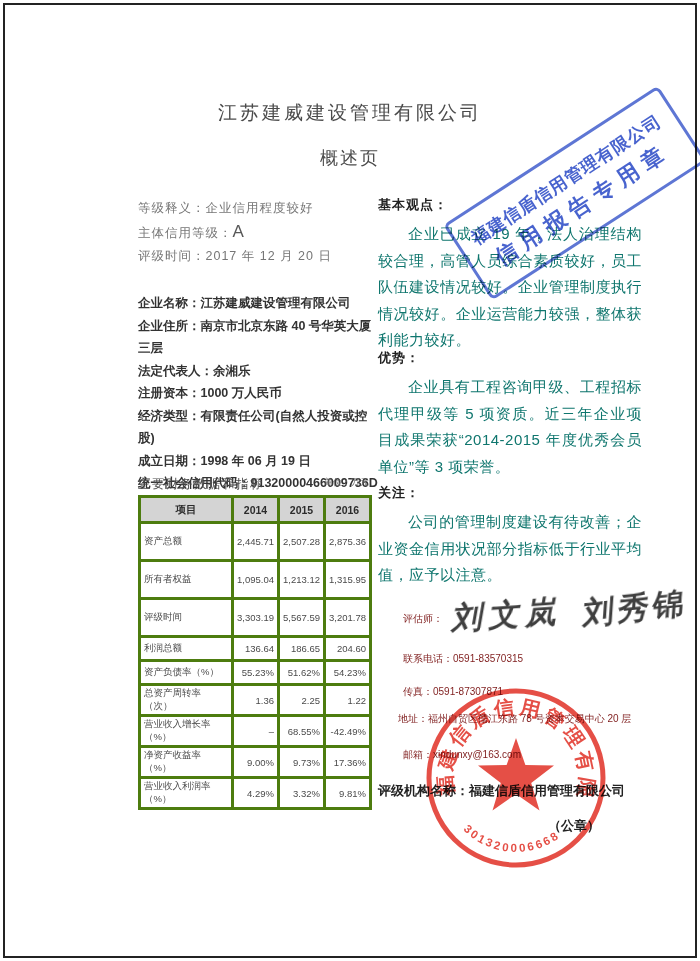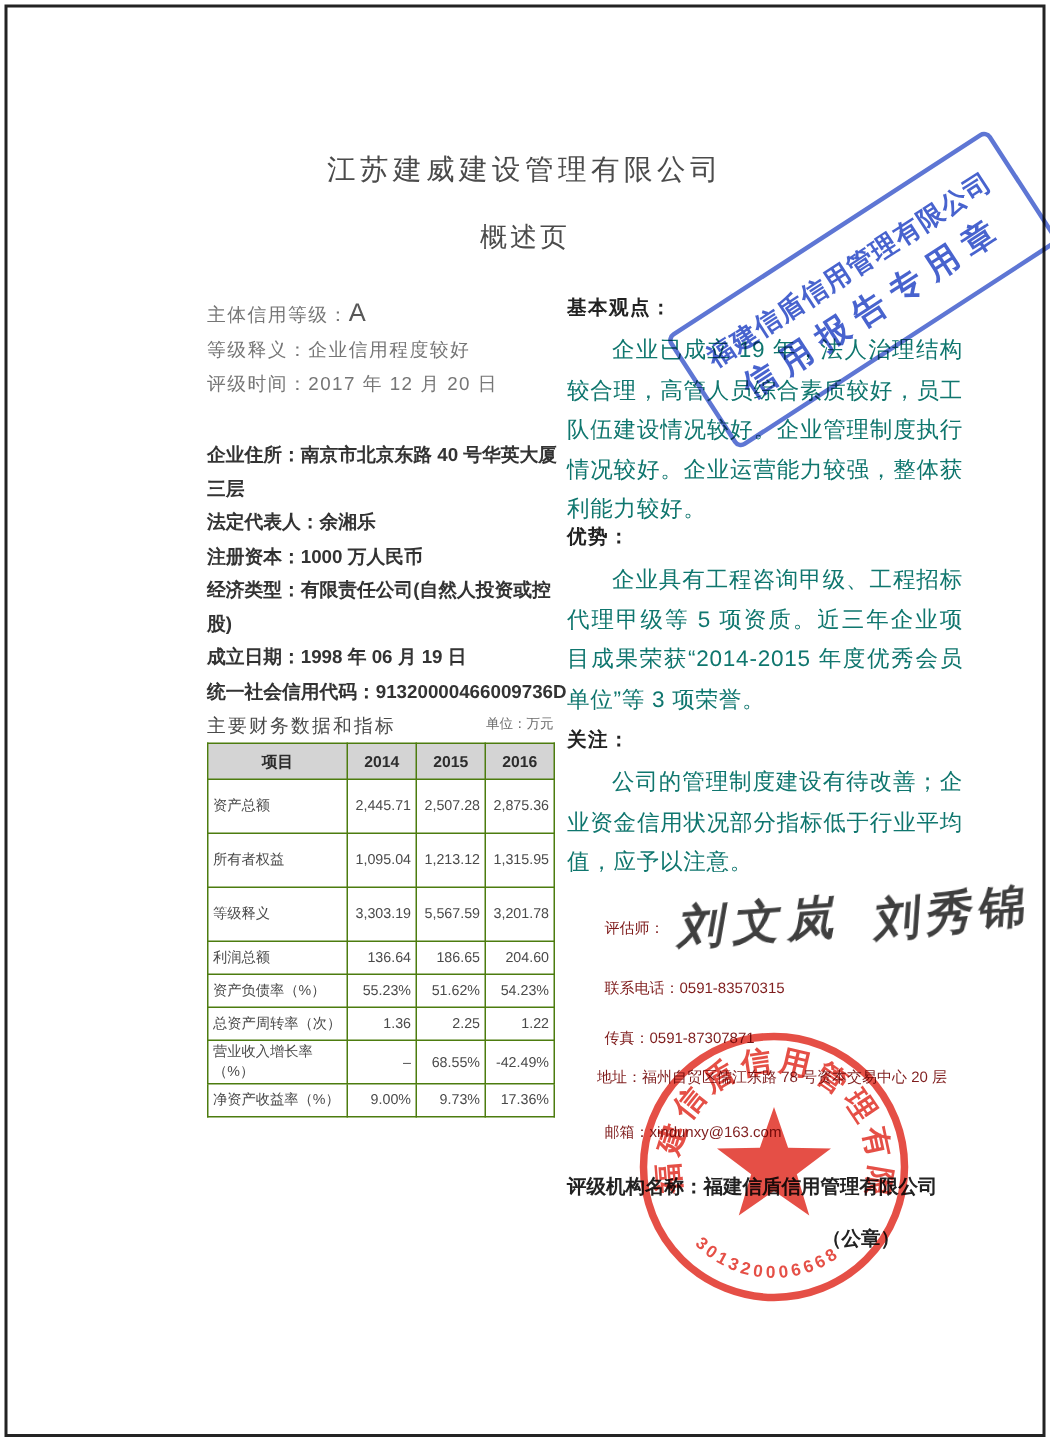--- a/index.html
+++ b/index.html
@@ -20,21 +20,21 @@
   .rating .grade{font-size:17px;color:#585858;letter-spacing:0;}
   .company{left:138px;top:292px;width:240px;font-size:12.5px;font-weight:bold;
     color:#333;line-height:22.5px;}
   .company p{margin:0;}
   .fin-head{left:138px;top:476px;width:231px;display:flex;justify-content:space-between;
     align-items:flex-start;}
   .fin-head .h{font-size:12.5px;color:#4a4a4a;letter-spacing:1.5px;}
   .fin-head .u{font-size:9px;color:#6b6b6b;margin-left:32px;}
   table.fin{left:138px;top:495px;position:absolute;border-collapse:collapse;width:231px;
     table-layout:fixed;}
-  table.fin th,table.fin td{border:1px solid #4d7c0f;padding:1px 3px;}
+  table.fin th,table.fin td{border:3px solid #4d7c0f;padding:1px 3px;}
   table.fin th{background:#d4d4d4;font-size:10.5px;color:#2c2c2c;height:21px;}
   table.fin td{font-size:9.5px;color:#4a4a4a;height:19px;}
   table.fin td.lbl{text-align:left;}
   table.fin td.num{text-align:right;word-break:break-all;line-height:13px;}
   table.fin tr.tall td{height:33px;}
   col.c0{width:93px;}col.c1{width:46px;}col.c2{width:46px;}col.c3{width:46px;}
 
   
   .op-head{left:378px;top:0;font-size:13px;font-weight:bold;color:#222;letter-spacing:1px;}
   .op-text{left:378px;width:264px;font-size:15px;color:#0f766e;line-height:26.5px;
@@ -66,26 +66,27 @@
 </style>
 </head>
 <body>
 
 <div class="frame"></div>
 
 <div class="abs doc-title">江苏建威建设管理有限公司</div>
 <div class="abs doc-subtitle">概述页</div>
 
 <div class="abs rating">
+  <div><span>等级释义：</span><span>企业信用程度较好</span></div>
   <div><span>主体信用等级：</span><span class="grade">A</span></div>
-  <div><span>等级释义：</span><span>企业信用程度较好</span></div>
   <div><span>评级时间：</span><span>2017 年 12 月 20 日</span></div>
 </div>
 
 <div class="abs company" id="company-fields">
+    <p><span>企业名称：</span><span>江苏建威建设管理有限公司</span></p>
     <p><span>企业住所：</span><span>南京市北京东路 40 号华英大厦三层</span></p>
     <p><span>法定代表人：</span><span>余湘乐</span></p>
     <p><span>注册资本：</span><span>1000 万人民币</span></p>
     <p><span>经济类型：</span><span>有限责任公司(自然人投资或控股)</span></p>
     <p><span>成立日期：</span><span>1998 年 06 月 19 日</span></p>
     <p><span>统一社会信用代码：</span><span>91320000466009736D</span></p>
   </div>
 
 <div class="abs fin-head">
   <span class="h">主要财务数据和指标</span>
@@ -113,21 +114,21 @@
         <td class="num">2,507.28</td>
         <td class="num">2,875.36</td>
       </tr>
       <tr class="tall">
         <td class="lbl">所有者权益</td>
         <td class="num">1,095.04</td>
         <td class="num">1,213.12</td>
         <td class="num">1,315.95</td>
       </tr>
       <tr class="tall">
-        <td class="lbl">等级释义</td>
+        <td class="lbl">评级时间</td>
         <td class="num">3,303.19</td>
         <td class="num">5,567.59</td>
         <td class="num">3,201.78</td>
       </tr>
       <tr>
         <td class="lbl">利润总额</td>
         <td class="num">136.64</td>
         <td class="num">186.65</td>
         <td class="num">204.60</td>
       </tr>
@@ -147,20 +148,26 @@
         <td class="lbl">营业收入增长率（%）</td>
         <td class="num">–</td>
         <td class="num">68.55%</td>
         <td class="num">-42.49%</td>
       </tr>
       <tr>
         <td class="lbl">净资产收益率（%）</td>
         <td class="num">9.00%</td>
         <td class="num">9.73%</td>
         <td class="num">17.36%</td>
+      </tr>
+      <tr>
+        <td class="lbl">营业收入利润率（%）</td>
+        <td class="num">4.29%</td>
+        <td class="num">3.32%</td>
+        <td class="num">9.81%</td>
       </tr>
     </tbody>
 </table>
 
 <div class="abs op-head" style="top:196px">基本观点：</div>
 <div class="abs op-text" style="top:221px">企业已成立 19 年，法人治理结构较合理，高管人员综合素质较好，员工队伍建设情况较好。企业管理制度执行情况较好。企业运营能力较强，整体获利能力较好。</div>
 
 <div class="abs op-head" style="top:349px">优势：</div>
 <div class="abs op-text" style="top:374px">企业具有工程咨询甲级、工程招标代理甲级等 5 项资质。近三年企业项目成果荣获“2014-2015 年度优秀会员单位”等 3 项荣誉。</div>
 

